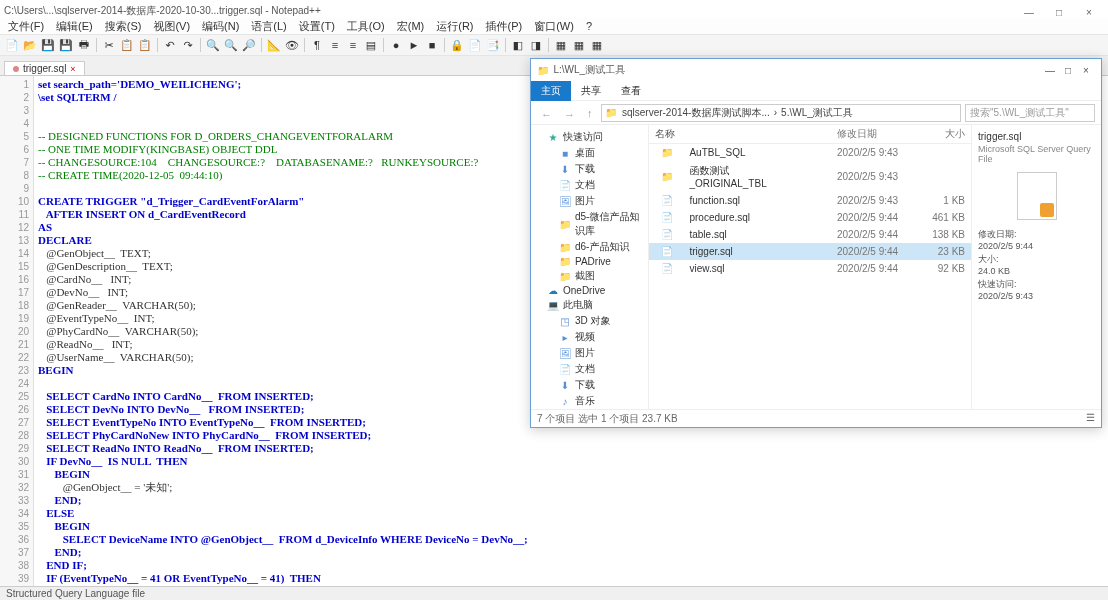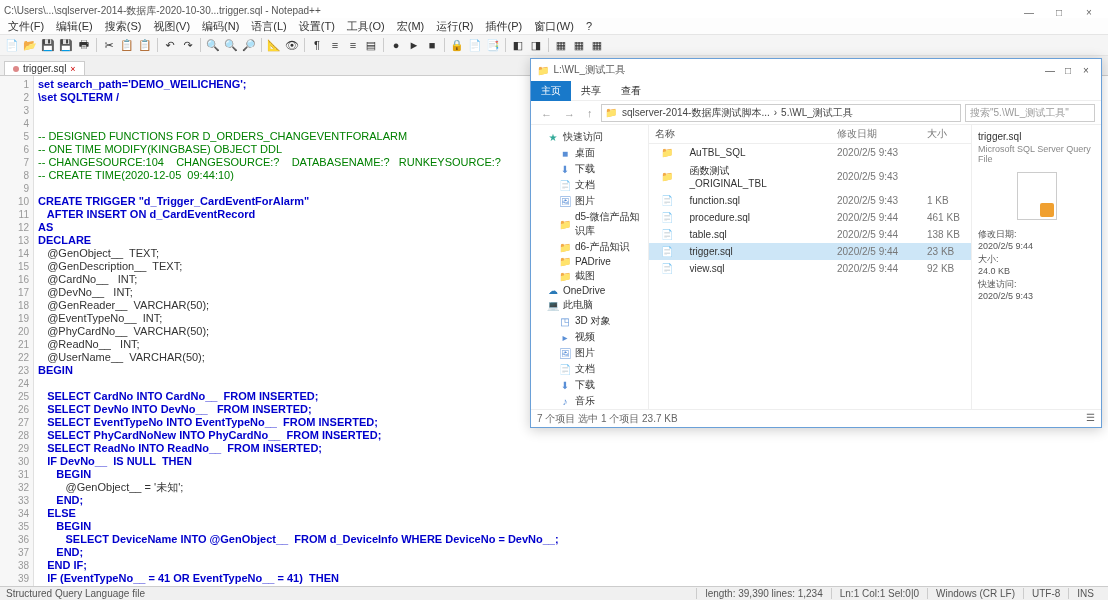--- a/index.html
+++ b/index.html
@@ -18,21 +18,21 @@
 .toolbar .sep { width: 1px; height: 14px; background: #ccc; margin: 0 2px; }
 
 .tabbar { height: 20px; background: #f0f0f0; border-bottom: 1px solid #ccc; display: flex; align-items: flex-end; padding-left: 4px; }
 .tab { background: #fff; border: 1px solid #ccc; border-bottom: none; padding: 1px 8px; font-size: 10px; display: flex; align-items: center; gap: 4px; }
 .tab .close-x { color: #c00; font-size: 9px; cursor: pointer; }
 .tab .dot { width: 6px; height: 6px; background: #d88; border-radius: 50%; display: inline-block; }
 
 .editor-area { position: absolute; top: 76px; left: 0; right: 0; bottom: 14px; background: #fff; overflow: hidden; }
 .gutter { position: absolute; left: 0; top: 0; bottom: 0; width: 34px; background: #f7f7f7; border-right: 1px solid #e0e0e0; padding-top: 2px; }
 .gutter .ln { height: 13px; line-height: 13px; text-align: right; padding-right: 4px; font-size: 10px; color: #999; }
-.code { position: absolute; left: 38px; top: 2px; right: 0; font-family: Liberation Sans, sans-serif; font-size: 11px; line-height: 13px; white-space: pre; }
+.code { position: absolute; left: 38px; top: 2px; right: 0; font-family: Liberation Serif, serif; font-size: 11px; line-height: 13px; white-space: pre; }
 .code .row { height: 13px; }
 .kw { color: #0000cc; font-weight: bold; }
 .cm { color: #008000; }
 .pl { color: #333; }
 
 .explorer { position: absolute; top: 58px; left: 530px; width: 572px; height: 370px; background: #fff; border: 1px solid #6aa0d8; box-shadow: 0 2px 12px rgba(0,0,0,0.2); display: flex; flex-direction: column; }
 .exp-title { height: 22px; background: #fff; display: flex; align-items: center; padding: 0 6px; font-size: 10px; color: #555; }
 .exp-title .ticon { color: #f0a030; margin-right: 4px; }
 .exp-title .spacer { flex: 1; }
 .exp-title .wc { width: 18px; text-align: center; cursor: pointer; }
@@ -51,21 +51,21 @@
 .exp-side .snode .si { width: 12px; text-align: center; }
 .exp-main { flex: 1; display: flex; }
 .exp-list { flex: 1; padding: 0; font-size: 10px; }
 .exp-list .hdr { display: flex; border-bottom: 1px solid #eee; color: #555; }
 .exp-list .hdr span { padding: 2px 6px; }
 .exp-list .row { display: flex; padding: 1px 0; align-items: center; }
 .exp-list .row.sel { background: #cde6f7; }
 .exp-list .row span { padding: 1px 6px; }
 .exp-list .c-name { width: 150px; display: flex; align-items: center; gap: 4px; }
 .exp-list .c-date { width: 90px; color: #777; margin-left: 32px; }
-.exp-list .c-size { width: 50px; text-align: left; color: #777; }
+.exp-list .c-size { width: 50px; text-align: right; color: #777; }
 .exp-list .fi { color: #f0a030; }
 .exp-list .fi.doc { color: #5a8fd6; }
 .exp-preview { width: 130px; border-left: 1px solid #eee; padding: 6px; font-size: 9px; color: #555; }
 .exp-preview .pv-title { font-size: 10px; color: #333; margin-bottom: 2px; }
 .exp-preview .pv-sub { color: #888; margin-bottom: 8px; }
 .exp-preview .pv-icon { width: 40px; height: 48px; border: 1px solid #ccc; margin: 8px auto; display: flex; align-items: flex-end; justify-content: flex-end; padding: 2px; }
 .exp-preview .pv-icon .lock { width: 14px; height: 14px; background: #f0a030; border-radius: 2px; }
 .exp-preview .meta-row { display: flex; justify-content: space-between; margin-top: 2px; flex-direction: column; }
 .exp-status { height: 18px; border-top: 1px solid #eee; font-size: 10px; color: #666; padding: 2px 6px; display: flex; justify-content: space-between; }
 
@@ -392,14 +392,13 @@
   </div>
   <div class="exp-status">
     <span>7 个项目   选中 1 个项目  23.7 KB</span>
     <span>☰</span>
   </div>
 </div>
 
 <div class="statusbar">
   <span>Structured Query Language file</span>
   <span class="spacer"></span>
-  <span id="statussegs"><span class="seg">length: 39,390   lines: 1,234</span><span class="seg">Ln:1   Col:1   Sel:0|0</span><span class="seg">Windows (CR LF)</span><span class="seg">UTF-8</span><span class="seg">INS</span></span>
 </div>
 
 </body></html>

